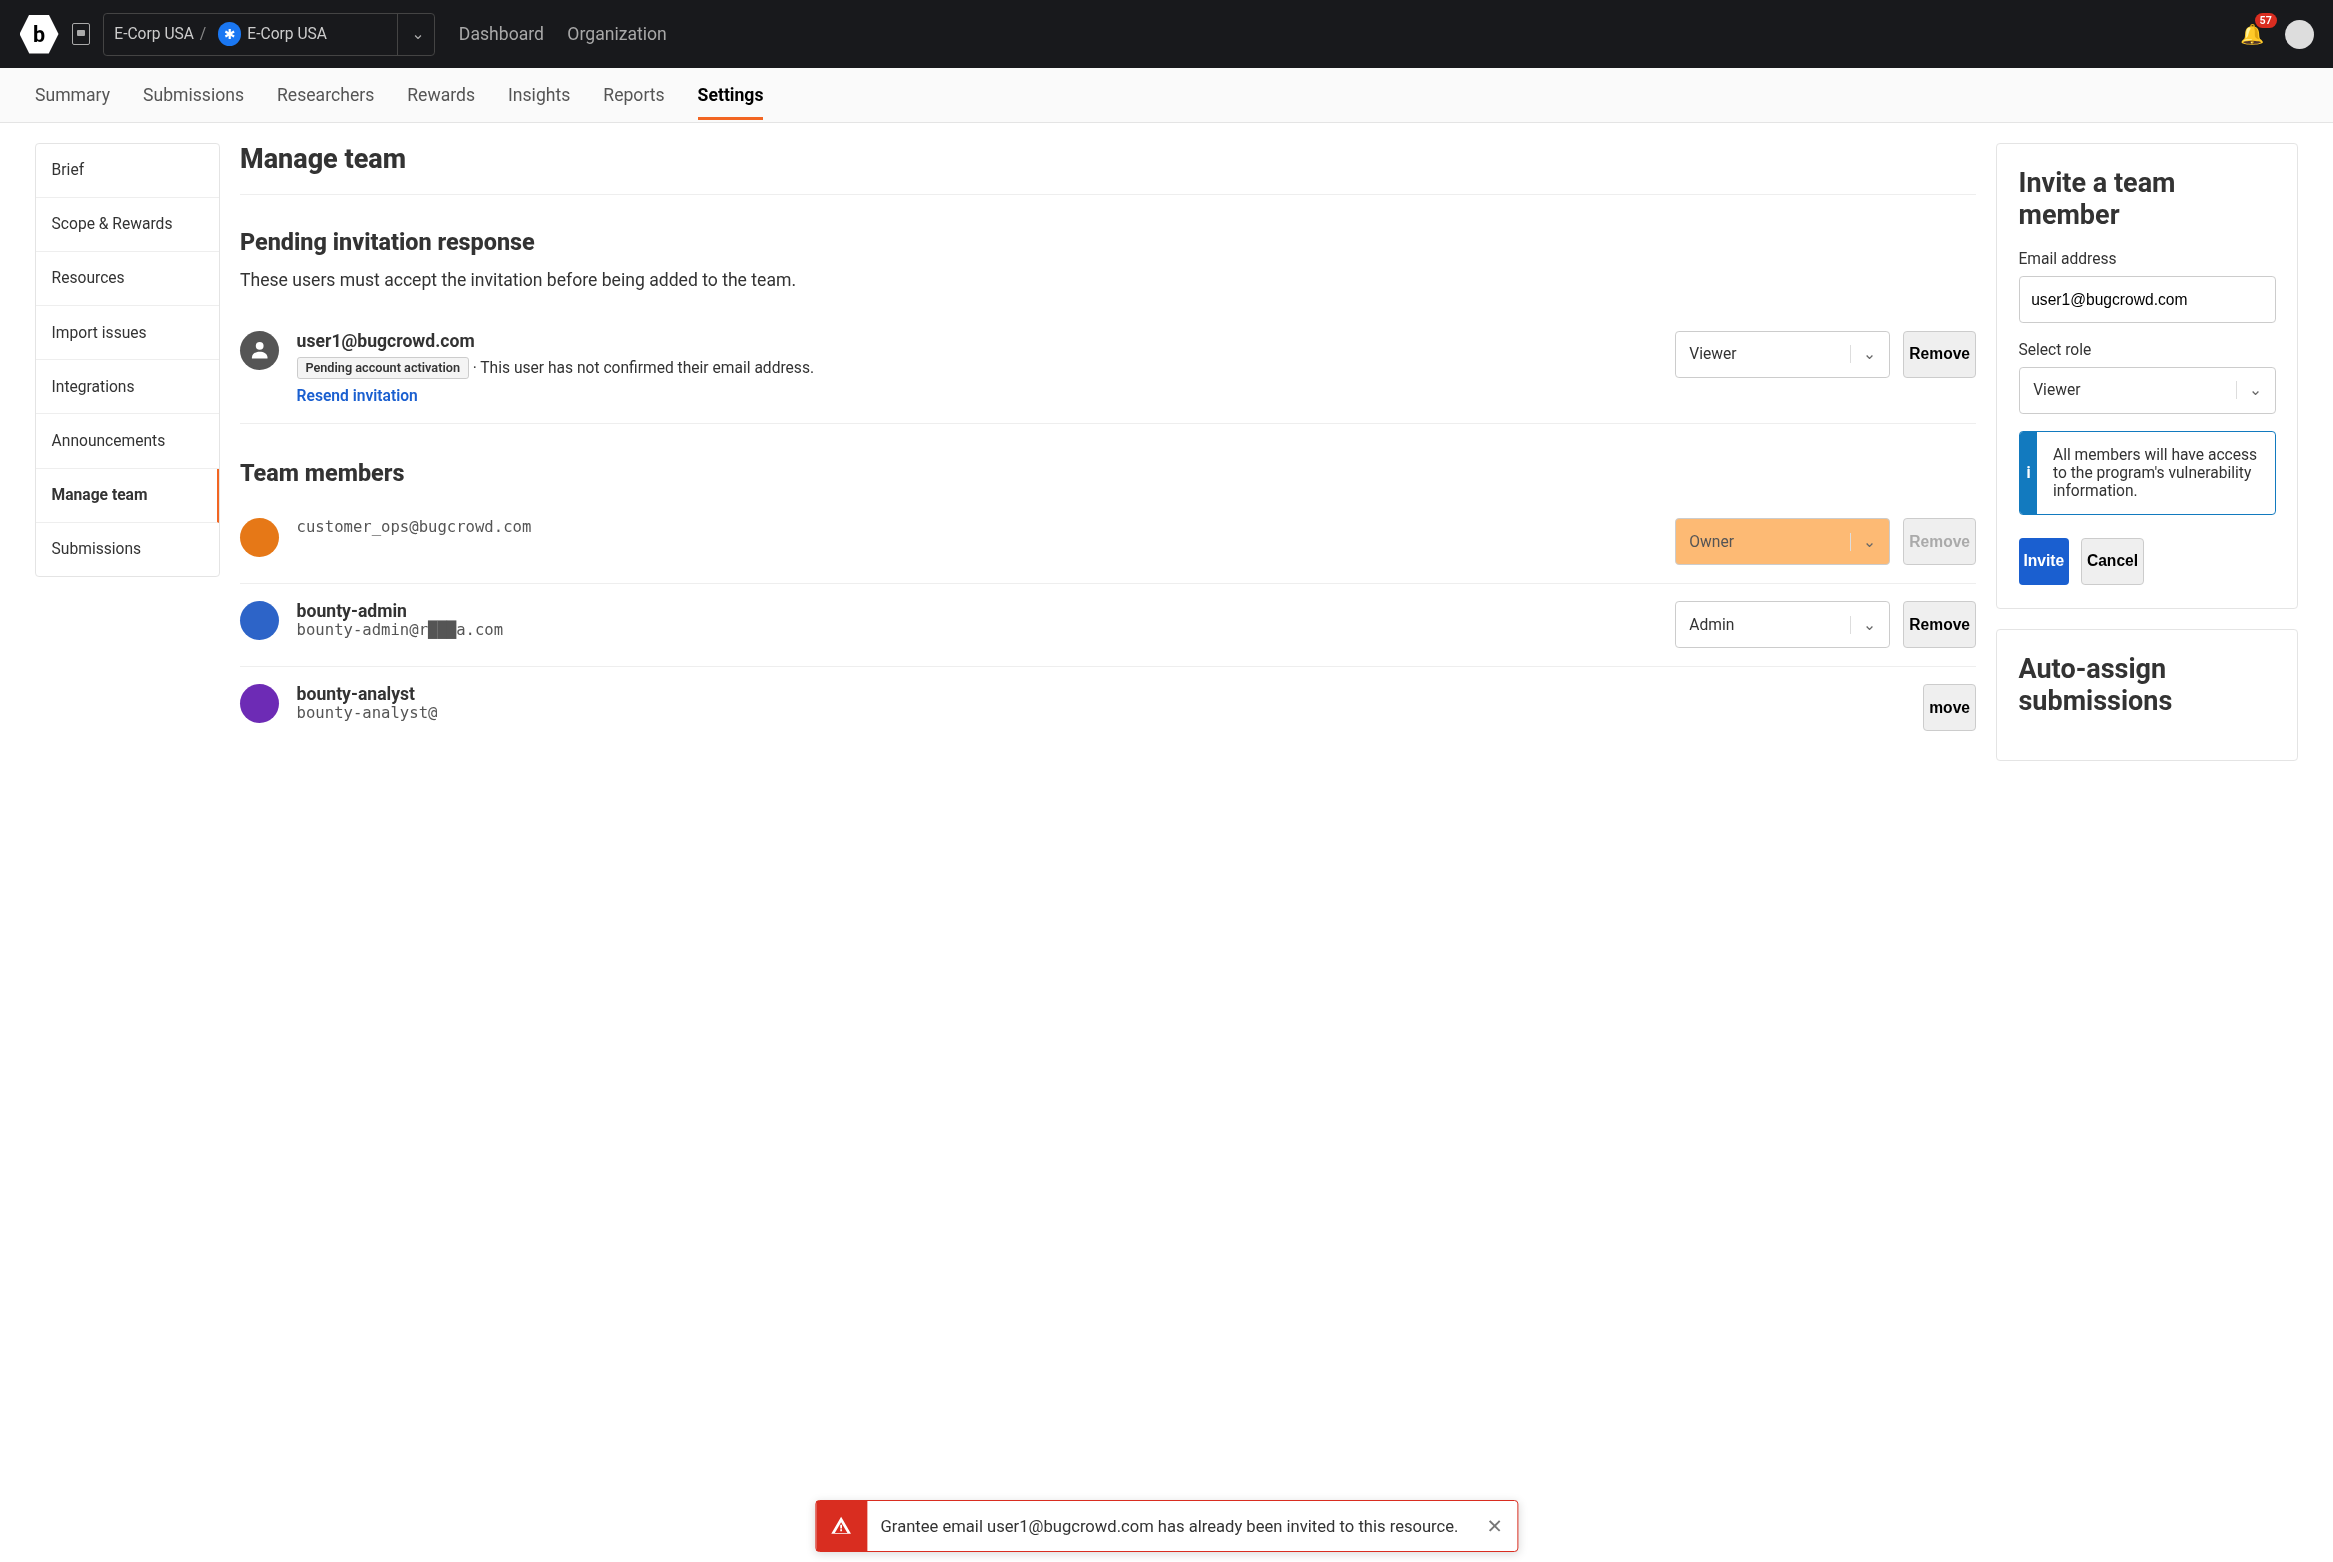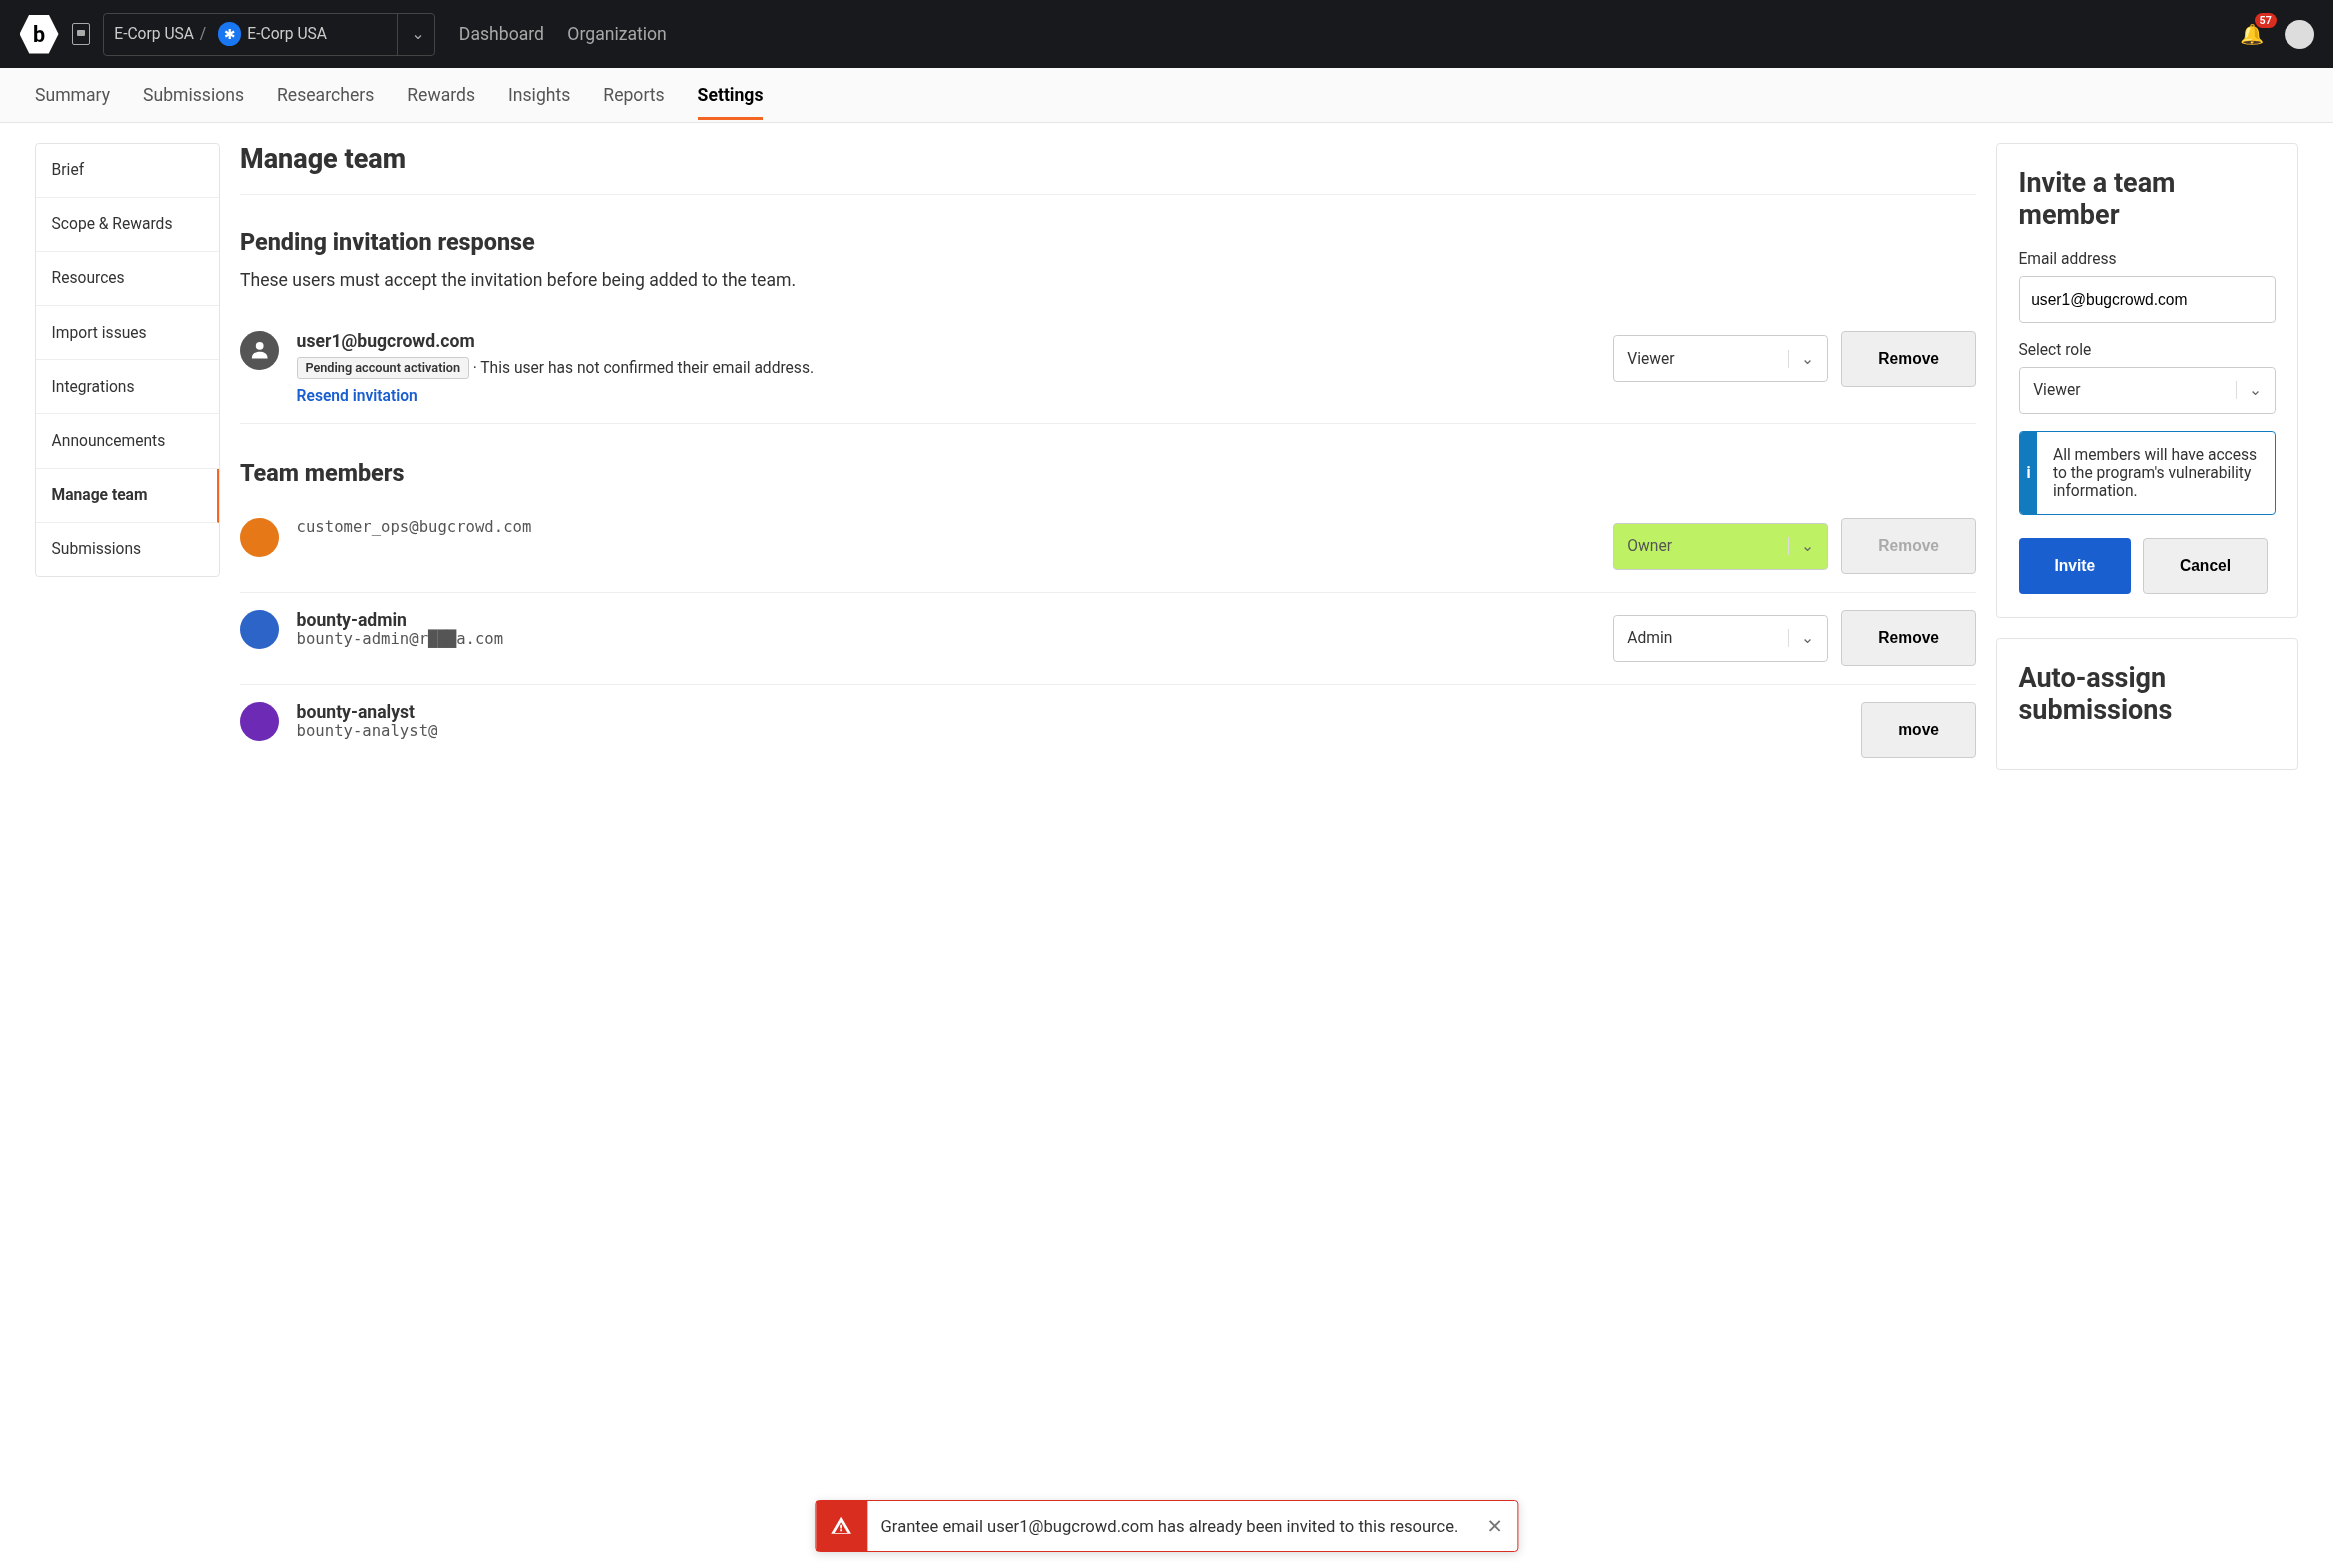--- a/index.html
+++ b/index.html
@@ -47,24 +47,24 @@
   .av-orange{background:#e67817;}
   .av-blue{background:#2d64c8;}
   .av-purple{background:#6d2bb5;}
   .member-info{ flex:1; min-width:0;}
   .member-info .name{font-weight:700; font-size:17.6px;}
   .member-info .email{font-family:ui-monospace,Menlo,monospace; color:#555; font-size:15.6px;}
   .pill{ display:inline-block; border:1px solid #ccc; background:#f4f4f4; font-size:12.7px; font-weight:600; padding:2.9px 7.8px; border-radius:2.9px; }
   .resend{ color:#1a5fd0; font-weight:600; cursor:pointer; display:inline-block; margin-top:7.8px;}
   .row-controls{ display:flex; gap:13.7px; align-items:center;}
   .select{ display:flex; align-items:center; border:1px solid #ccc; border-radius:3.9px; height:47px; min-width:215px; background:#fff;}
-  .select.disabled{ background:#bef264; color:#555;}
+  .select.disabled{ background:#fdba74; color:#555;}
   .select .val{ flex:1; padding:0 13.7px;}
   .select .chev{ width:39px; border-left:1px solid #ddd; display:flex; align-items:center; justify-content:center; color:#666;}
-  .btn{ height:56px; padding:0 36px; border:1px solid #ccc; background:#efefef; border-radius:3.9px; font-weight:700; font-size:15.6px; cursor:pointer;}
+  .btn{ height:47px; padding:0 5px; border:1px solid #ccc; background:#efefef; border-radius:3.9px; font-weight:700; font-size:15.6px; cursor:pointer;}
   .btn.disabled{ color:#aaa; cursor:default;}
 
   .card { border:1px solid #e4e4e4; border-radius:3.9px; padding:23.4px 21.5px;}
   .card h3 { font-size:27px; font-weight:700; margin-bottom:19.5px;}
   .field-label{ font-size:15.6px; margin-bottom:7.8px; display:block; color:#333;}
   .text-input{ width:100%; height:47px; border:1px solid #ccc; border-radius:3.9px; padding:0 11.7px; font-size:15.6px; margin-bottom:17.6px;}
   .info-banner{ display:flex; border:1px solid #127abf; border-radius:3.9px; margin:17.6px 0 23.4px; overflow:hidden;}
   .info-banner .icon{ width:43px; background:#127abf; color:#fff; display:flex; align-items:center; justify-content:center; font-weight:bold;}
   .info-banner .txt{ padding:13.7px 15.6px; font-size:15.6px; color:#333;}
   .btn-primary{ background:#1a5fd0; color:#fff; border:none;}

